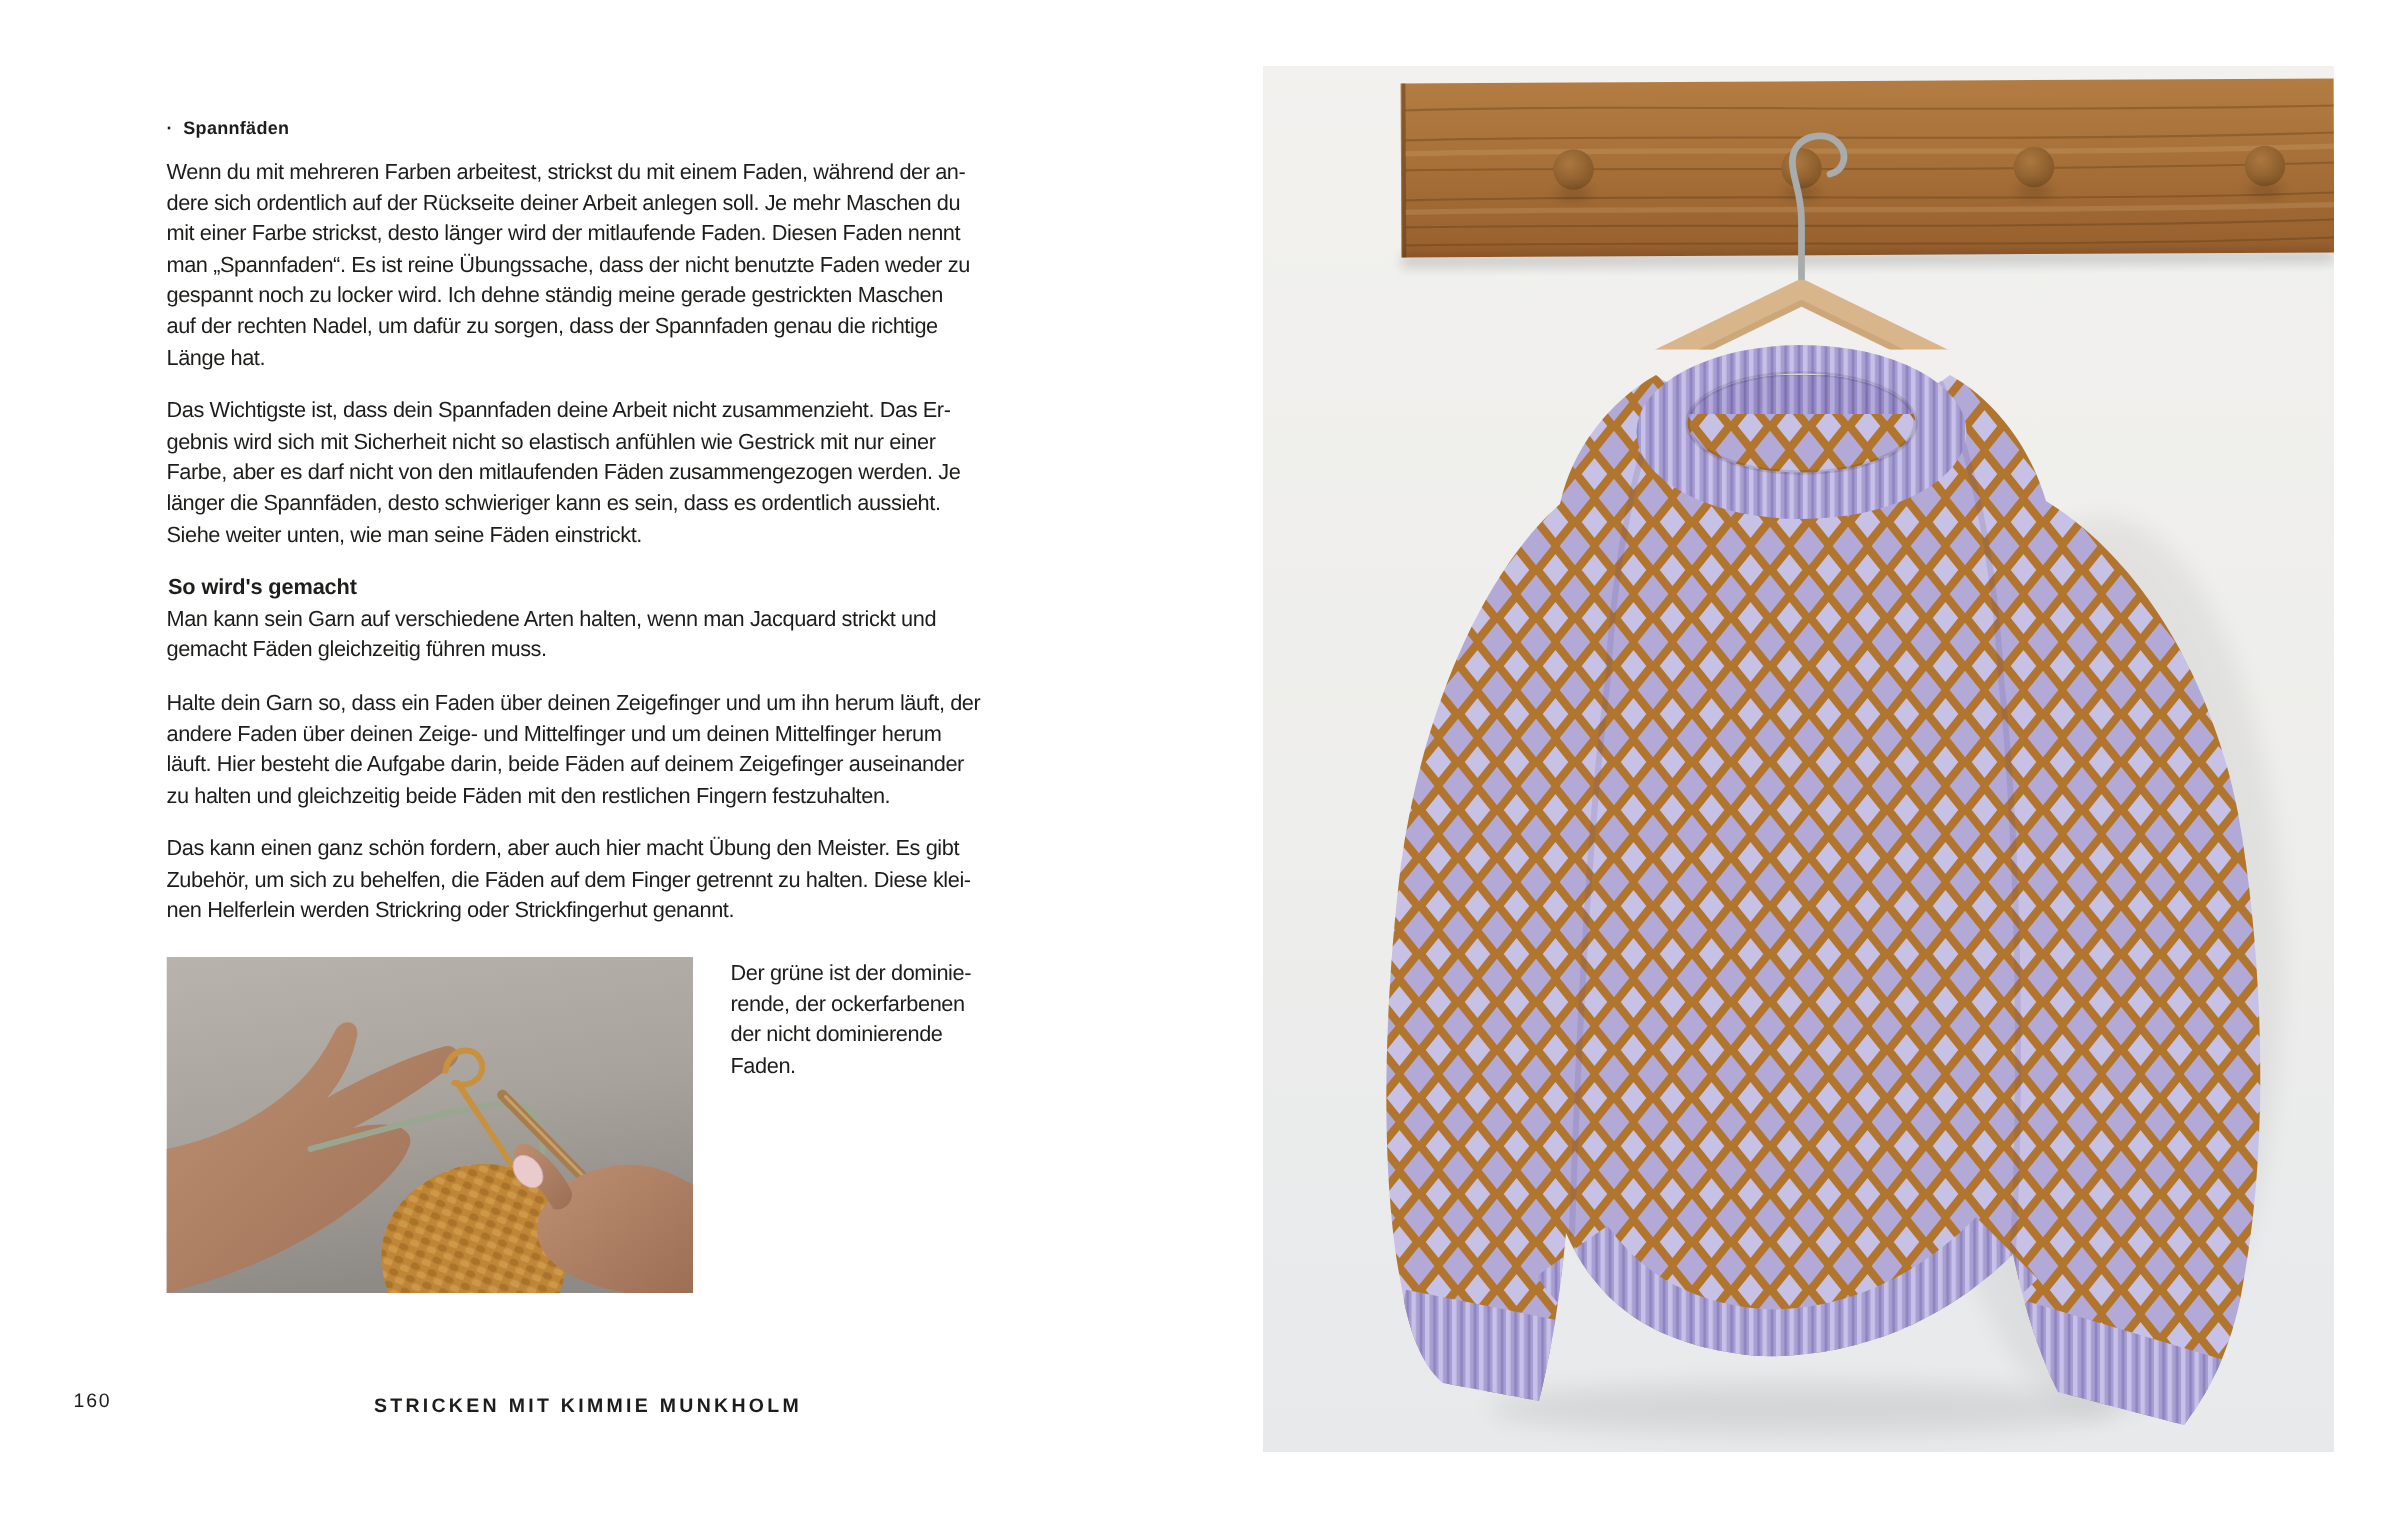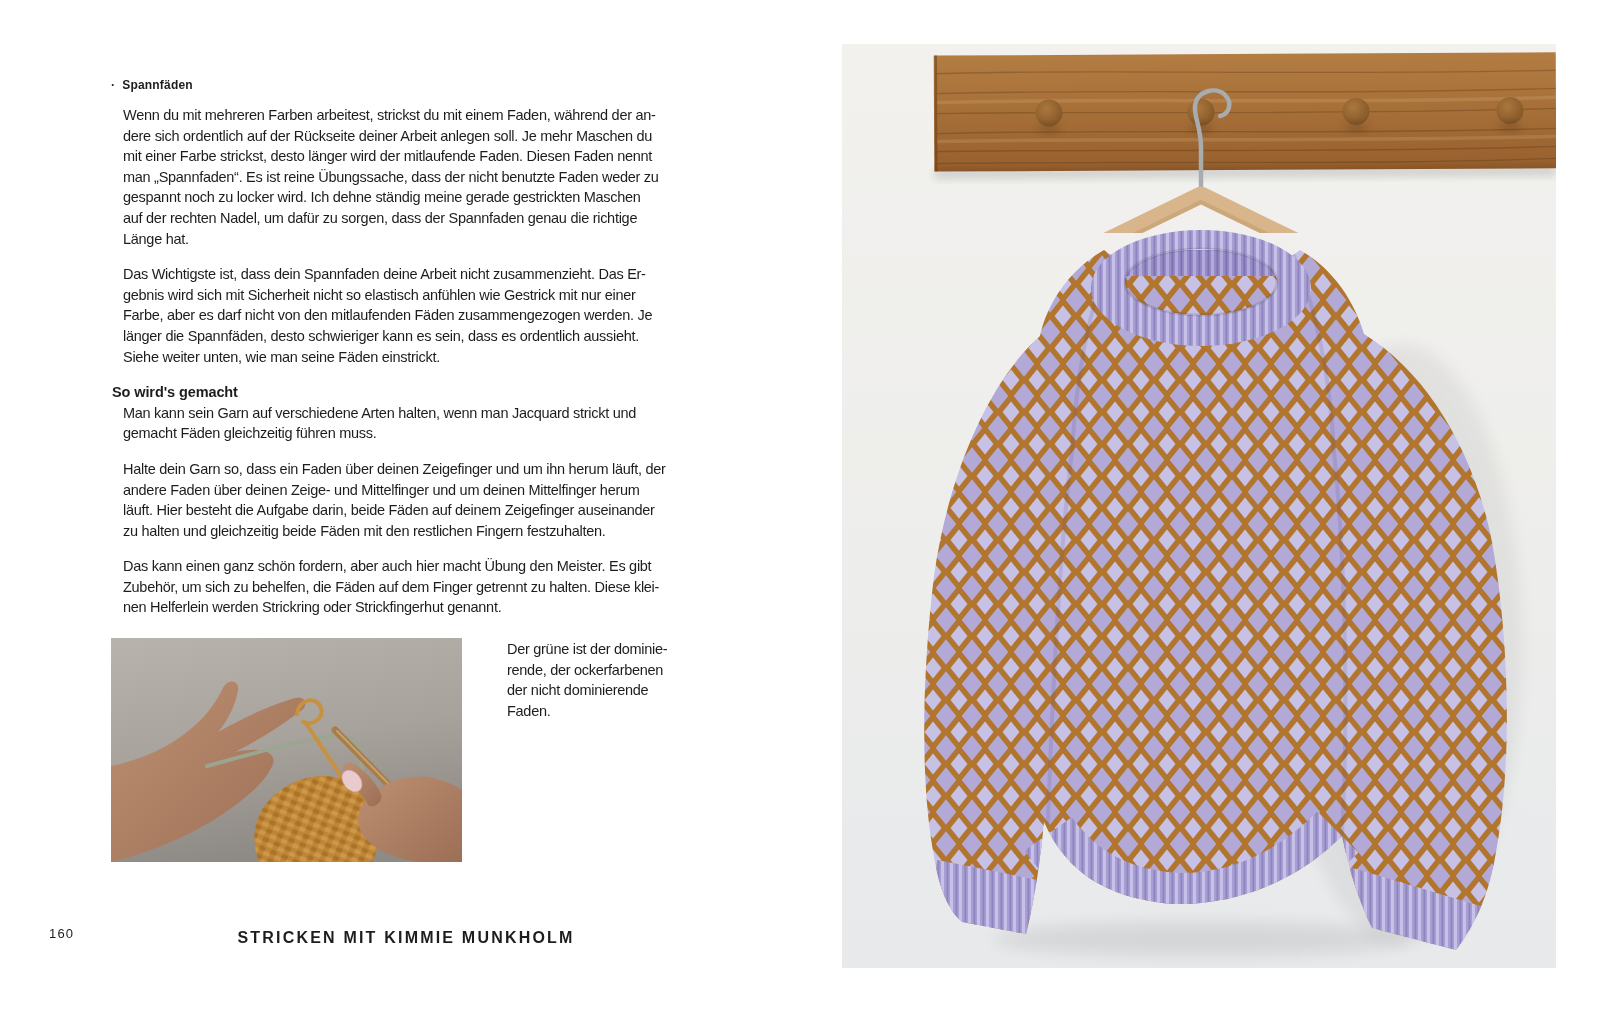--- a/index.html
+++ b/index.html
@@ -6,26 +6,26 @@
   body{
     width:1600px;height:1010px;position:relative;overflow:hidden;
     background:#ffffff;
     font-family:"Liberation Sans", sans-serif;
     color:#1d1d1b;
   }
   .text-col{position:absolute;left:111px;top:78px;width:640px;}
   .text-col h1{font-size:12px;font-weight:700;margin:0 0 13px;letter-spacing:.2px;}
   .text-col h1 .bullet{margin-right:7px;}
   .text-col h2{font-size:14.5px;font-weight:700;margin:7px 1px 0;line-height:20.6px;letter-spacing:-.1px;}
-  .text-col p{margin:0 12px 15px;font-size:14.5px;line-height:20.6px;letter-spacing:-.28px;white-space:pre-line;}
-  .figure-row{display:flex;align-items:flex-start;margin-top:20px;gap:20px;}
+  .text-col p{margin:0 0 15px;font-size:14.5px;line-height:20.6px;letter-spacing:-.28px;white-space:pre-line;}
+  .figure-row{display:flex;align-items:flex-start;margin-top:20px;}
   .figure-row figure{margin:0;padding:0;line-height:0;}
   .figure-row figcaption{margin-left:25px;font-size:14.5px;line-height:20.6px;letter-spacing:-.28px;white-space:pre-line;padding-top:1px;color:#1d1d1b;}
   .footer-pagenum{position:absolute;left:49px;top:926px;font-size:13px;font-weight:500;letter-spacing:1.2px;}
-  .footer-title{position:absolute;left:125px;top:929px;width:562px;text-align:center;font-size:16px;font-weight:700;letter-spacing:2.2px;}
+  .footer-title{position:absolute;left:111px;top:929px;width:562px;text-align:center;font-size:13px;font-weight:700;letter-spacing:2.2px;}
   .right-photo{position:absolute;left:842px;top:44px;width:714px;height:924px;}
   svg{display:block;}
 </style>
 </head>
 <body>
 
 <div>
 
   <section>
     <article class="text-col">

